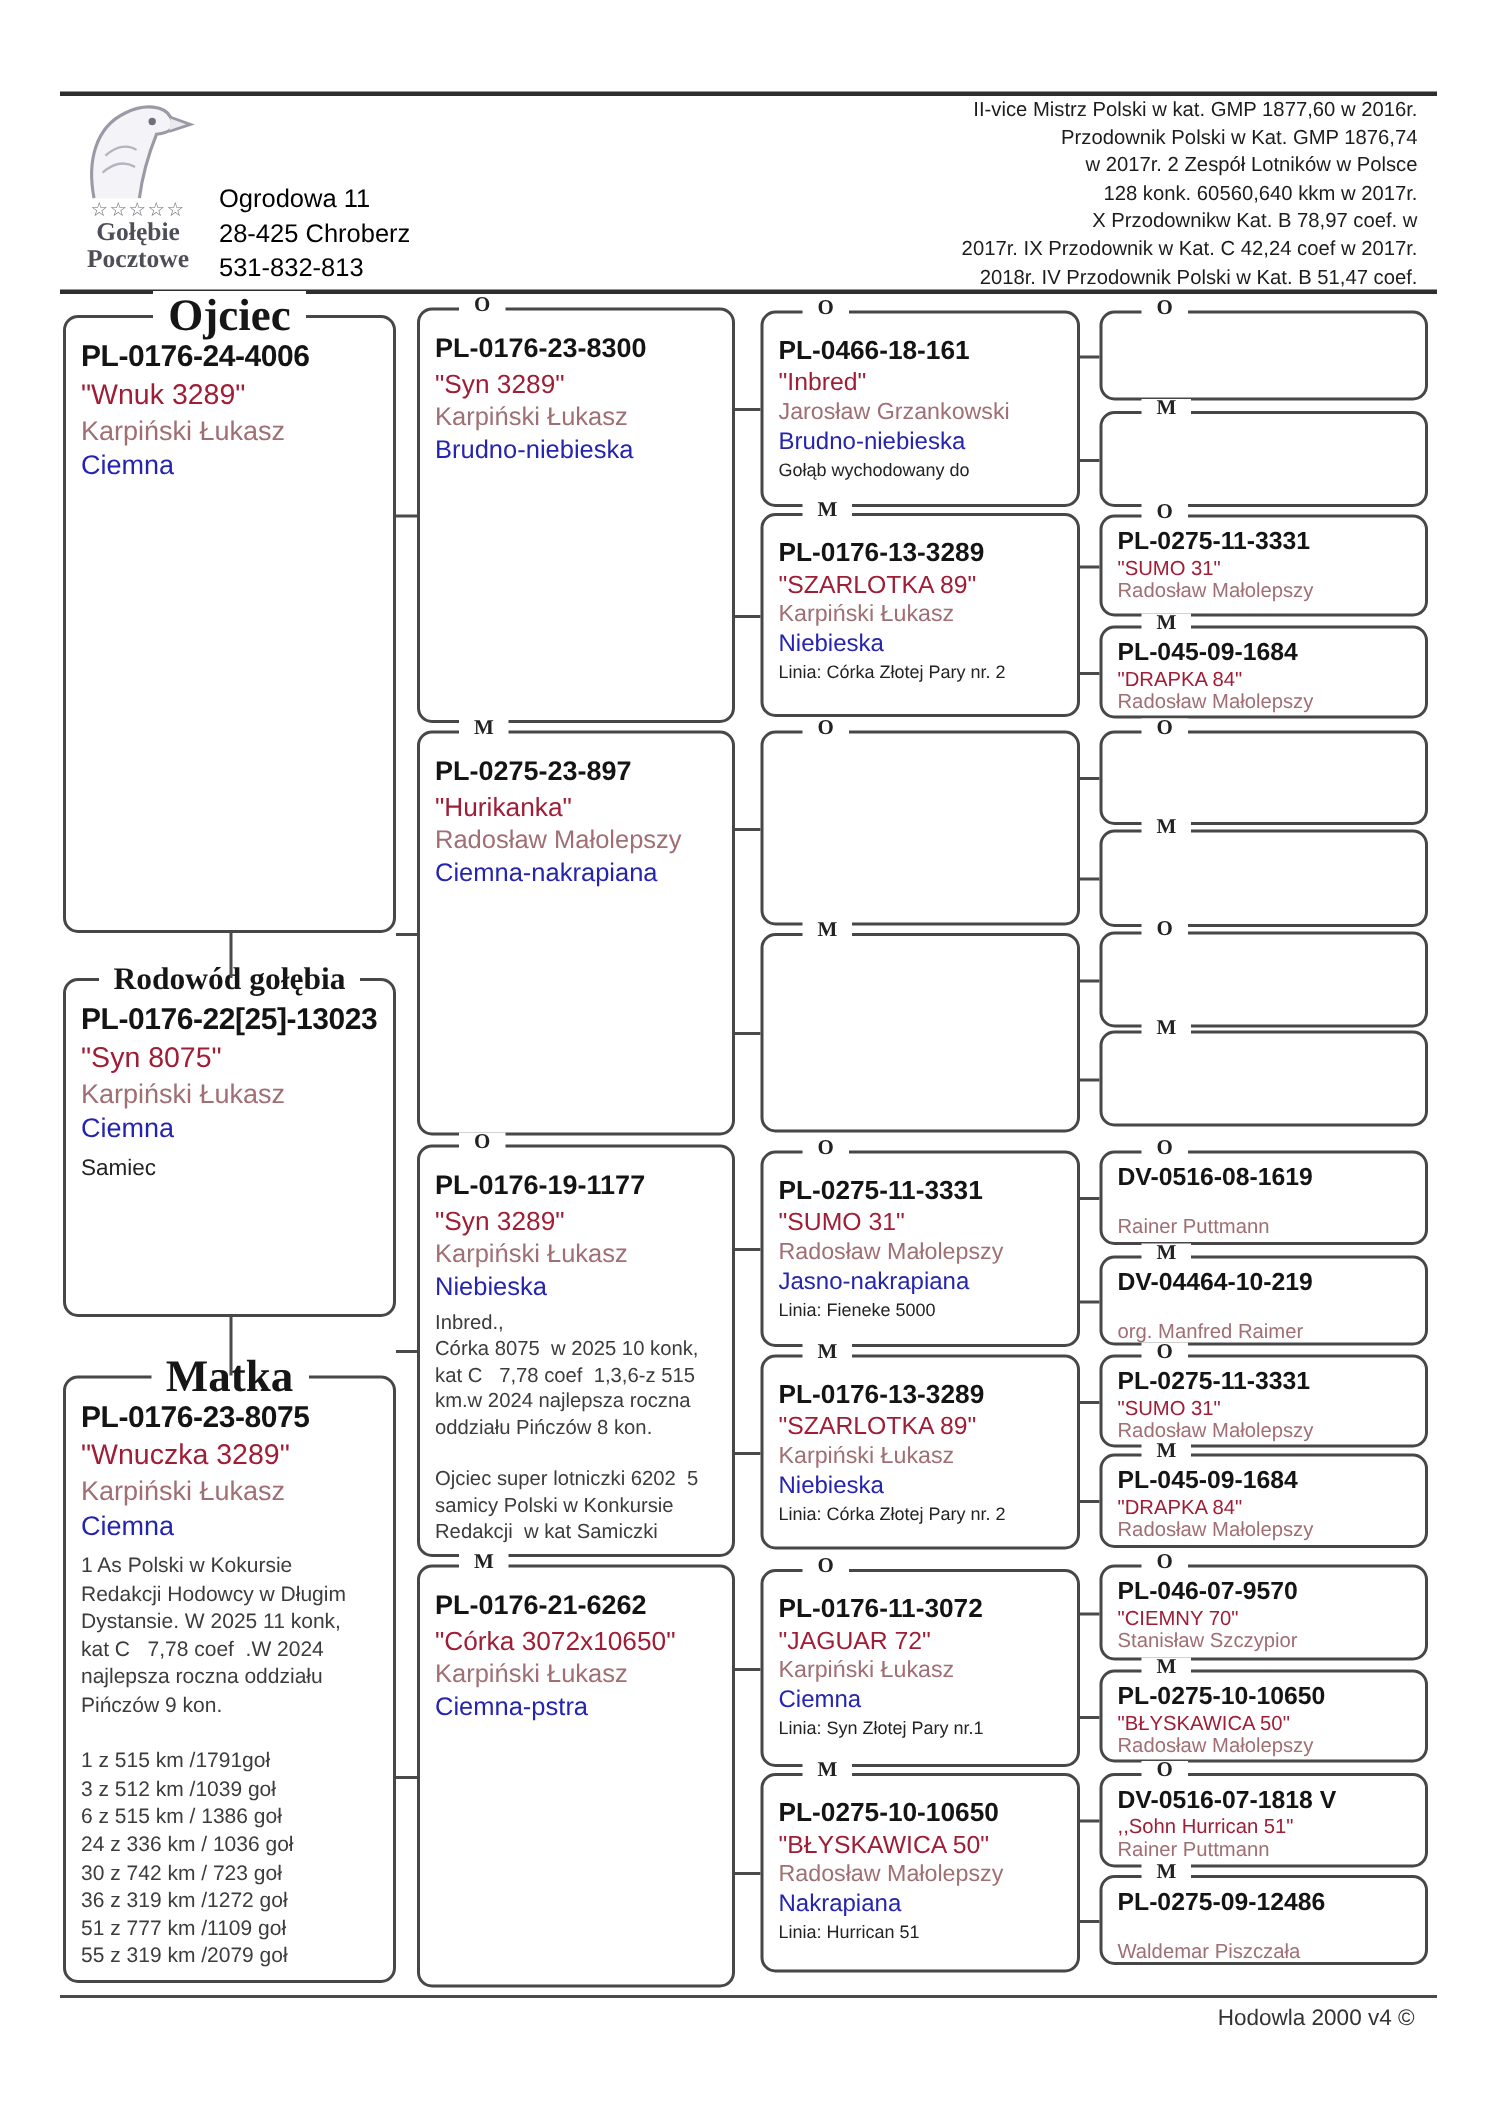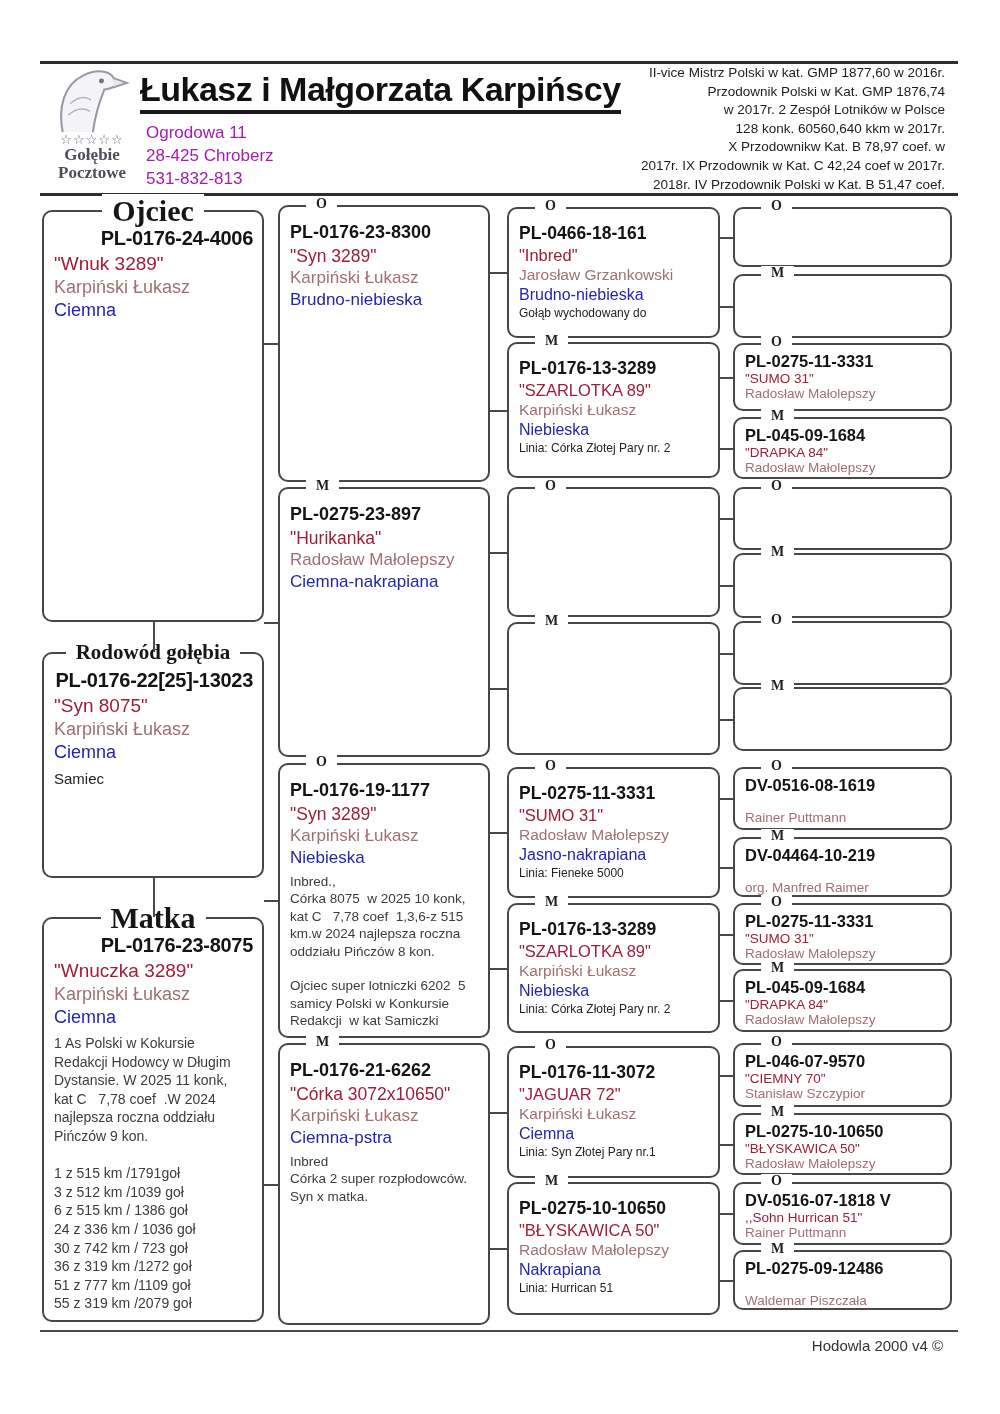--- a/index.html
+++ b/index.html
@@ -4,21 +4,21 @@
 <style>
   body{margin:0;background:#fff;}
   .page{position:relative;width:1000px;height:1414px;background:#fff;
         font-family:"Liberation Sans",sans-serif;overflow:hidden;color:#222;}
   .hr{position:absolute;left:40px;width:918px;border-top:3px solid #2e2e2e;}
   .hr.thin{border-top-width:2px;border-top-color:#4a4a4a;}
 
   
   .title{position:absolute;left:140px;top:70px;font-size:34px;font-weight:bold;
          color:#111;border-bottom:4px solid #1a1a1a;padding-bottom:1px;letter-spacing:-0.5px;}
-  .addr{position:absolute;left:146px;top:121px;font-size:17px;line-height:23px;color:#a21caf;}
+  .addr{position:absolute;left:146px;top:121px;font-size:17px;line-height:23px;color:#000000;}
   .achv{position:absolute;right:55px;top:64px;width:420px;text-align:right;
         font-size:13.5px;line-height:18.6px;color:#1c1c1c;white-space:pre-wrap;}
   .logo{position:absolute;left:46px;top:64px;width:92px;text-align:center;}
   .logo svg{display:block;margin:0 auto;}
   .stars{font-size:13px;letter-spacing:1px;color:#6a6a74;line-height:12px;}
   .logotxt{font-family:"Liberation Serif",serif;font-weight:bold;font-size:17px;
            line-height:18px;color:#4e4e58;}
 
   
   .b{position:absolute;background:#fff;border:2px solid #474747;border-radius:10px;
@@ -35,21 +35,21 @@
   .lg-big{top:-16px;font-size:30px;}
   .lg-small{top:-12px;font-size:21px;}
 
   .ring{font-weight:bold;color:#141414;}
   .name{color:#a01d36;}
   .owner{color:#a06f74;}
   .bcolor{color:#2524ae;}
   .sex{color:#222;}
   .info{color:#3c3c3c;white-space:pre-wrap;}
 
-  .main .ring{font-size:20px;line-height:24px;margin-bottom:2px;letter-spacing:-0.3px;text-align:right;}
+  .main .ring{font-size:20px;line-height:24px;margin-bottom:2px;letter-spacing:-0.3px;}
   .main .name{font-size:19px;line-height:24px;}
   .main .owner{font-size:18px;line-height:23px;}
   .main .bcolor{font-size:18px;line-height:23px;margin-bottom:5px;}
   .main .sex{font-size:15px;line-height:20px;}
   .main .info{font-size:14px;line-height:18.6px;}
 
   .g2 .ring{font-size:18px;line-height:23px;margin-bottom:1px;}
   .g2 .name{font-size:17.5px;line-height:22px;}
   .g2 .owner{font-size:17px;line-height:22px;}
   .g2 .bcolor{font-size:17px;line-height:22px;margin-bottom:4px;}
@@ -83,21 +83,20 @@
       <path d="M14 72 C9 46 15 22 36 12 C50 5 64 7 68 15 C72 22 68 26 58 27 C52 42 48 56 46 72" fill="#f4f4f8" stroke="#9a9aa6" stroke-width="2.2"></path>
       <path d="M68 15 L82 20 L67 25" fill="#e9e9ef" stroke="#9a9aa6" stroke-width="2"></path>
       <circle cx="55" cy="18" r="2.6" fill="#70707c"></circle>
       <path d="M22 42 C30 35 38 34 44 38 M20 54 C28 47 36 46 43 50" fill="none" stroke="#b4b4c0" stroke-width="1.6"></path>
     </svg>
     <div class="stars">☆☆☆☆☆</div>
     <div class="logotxt">Gołębie</div>
     <div class="logotxt">Pocztowe</div>
   </div>
 
-  <div class="title">Łukasz i Małgorzata Karpińscy</div>
   <div class="addr">
     <div>Ogrodowa 11</div>
     <div>28-425 Chroberz</div>
     <div>531-832-813</div>
   </div>
   <div class="achv">II-vice Mistrz Polski w kat. GMP 1877,60 w 2016r.
 Przodownik Polski w Kat. GMP 1876,74
 w 2017r. 2 Zespół Lotników w Polsce
 128 konk. 60560,640 kkm w 2017r.
 X Przodownikw Kat. B 78,97 coef. w
@@ -174,23 +173,20 @@
 Ojciec super lotniczki 6202  5
 samicy Polski w Konkursie
 Redakcji  w kat Samiczki</div>
   </div>
   <div class="b g2" style="top:1043px;height:282px">
     <span class="tag">M</span>
     <div class="ring">PL-0176-21-6262</div>
     <div class="name">"Córka 3072x10650"</div>
     <div class="owner">Karpiński Łukasz</div>
     <div class="bcolor">Ciemna-pstra</div>
-    <div class="info">Inbred
-Córka 2 super rozpłodowców.
-Syn x matka.</div>
   </div>
 
   <div class="b g3" style="top:207px;height:131px">
     <span class="tag">O</span>
     <div class="ring">PL-0466-18-161</div>
     <div class="name">"Inbred"</div>
     <div class="owner">Jarosław Grzankowski</div>
     <div class="bcolor">Brudno-niebieska</div>
     <div class="info">Gołąb wychodowany do</div>
   </div>

